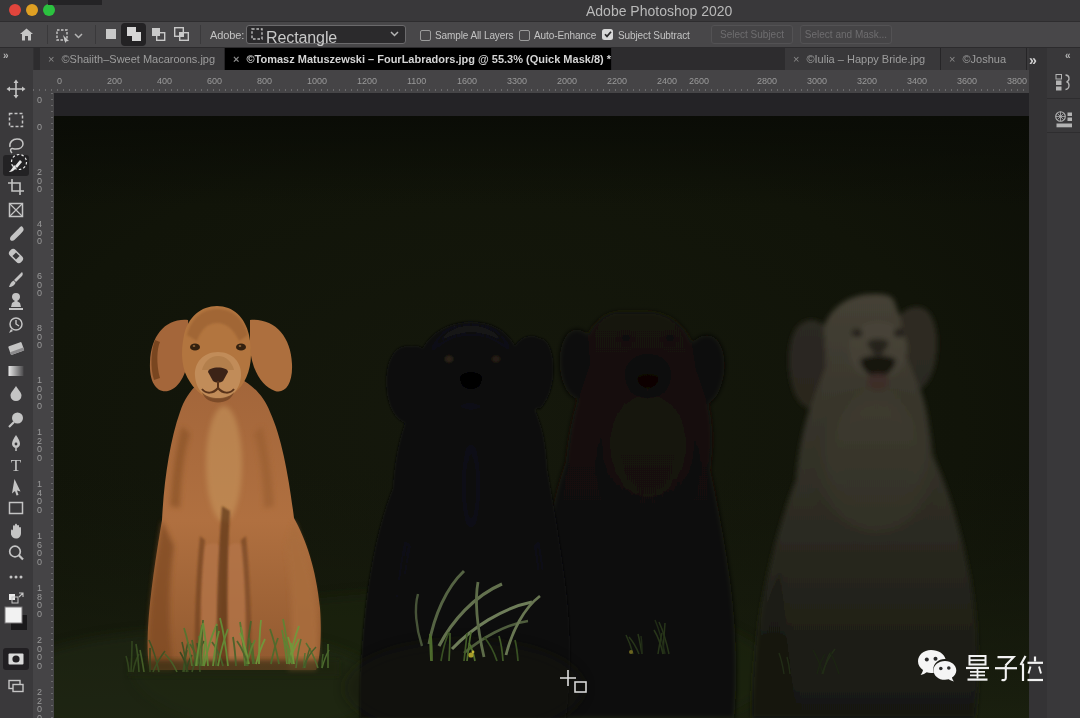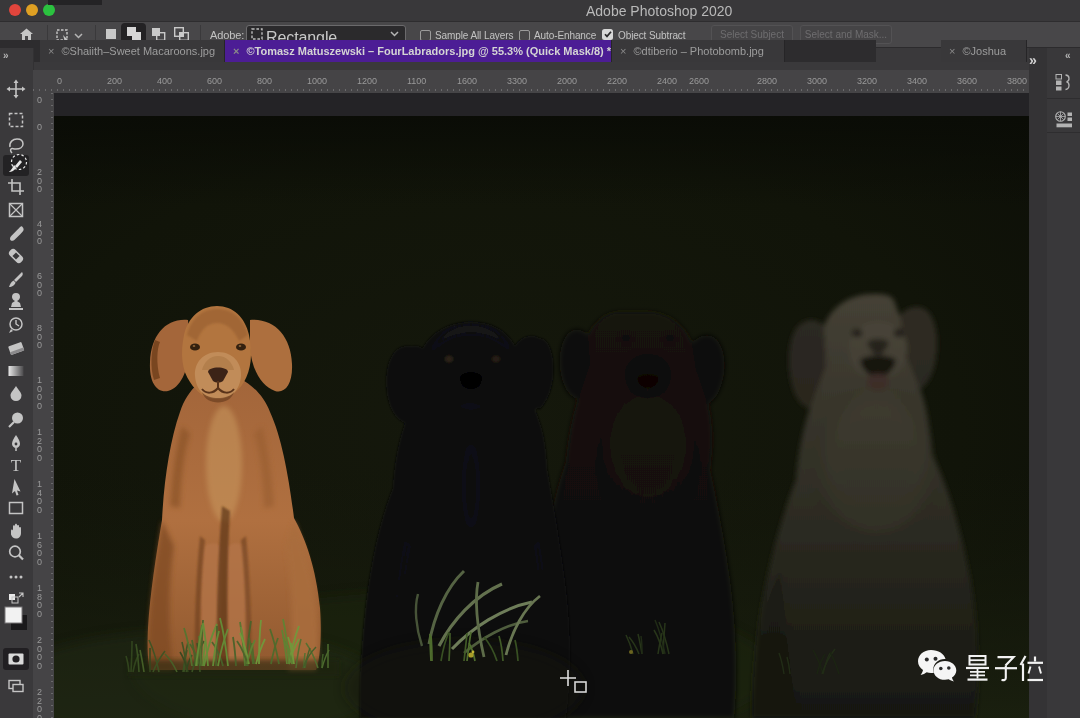--- a/index.html
+++ b/index.html
@@ -10,24 +10,24 @@
   #titlebar{left:0;top:0;width:1080px;height:21px;background:#39383a;border-bottom:1px solid #2e2d2f;}
   .tl{position:absolute;top:3.5px;width:12px;height:12px;border-radius:50%;}
   #titletext{position:absolute;left:586px;top:3px;color:#b9b9b9;font-size:14px;}
   
   #optbar{left:0;top:22px;width:1080px;height:25px;background:#484749;border-bottom:1px solid #2c2b2d;}
   .sep{position:absolute;top:3px;width:1px;height:19px;background:#3a393b;}
   .optlbl{position:absolute;color:#c3c3c3;font-size:10px;top:8px;letter-spacing:-0.1px;}
   .cbx{position:absolute;top:8px;width:9px;height:9px;border:1px solid #9b9b9b;border-radius:2px;background:transparent;}
   .btn{position:absolute;top:3px;height:17px;border:1px solid #535254;border-radius:3px;color:#6e6d6f;font-size:10px;text-align:center;line-height:17px;background:#454446;}
   
-  #tabbar{left:0;top:40px;width:876px;height:22px;background:#2d2c2e;}
+  #tabbar{left:0;top:48px;width:876px;height:22px;background:#2d2c2e;}
   .tab{position:absolute;top:0;height:22px;background:#39383a;color:#9d9d9d;font-size:11px;line-height:22px;white-space:nowrap;overflow:hidden;border-right:1px solid #262527;}
   .tab .x{color:#8a8a8a;margin:0 7px 0 8px;font-size:11px;}
-  .tab.active{background:#4c1d95;color:#d4d4d4;font-weight:bold;}
+  .tab.active{background:#000000;color:#d4d4d4;font-weight:bold;}
   
   #tools{left:0;top:48px;width:33px;height:670px;background:#3a393b;border-right:1px solid #323133;}
   
   #rulh{left:33px;top:70px;width:996px;height:23px;background:#454446;border-bottom:1px solid #39383a;}
   #rulv{left:33px;top:93px;width:21px;height:625px;background:#454446;border-right:1px solid #39383a;}
   .rn{position:absolute;color:#9a9a9a;font-size:9px;}
   .rnv{position:absolute;color:#9a9a9a;font-size:9px;width:21px;text-align:left;padding-left:4px;line-height:8.6px;}
   
   #paste{left:54px;top:93px;width:975px;height:625px;background:#242326;}
   #photo{left:54px;top:116px;width:975px;height:602px;}
@@ -93,29 +93,29 @@
     </svg>
 
     <div class="cbx" style="left:420px"></div>
     <div class="optlbl" style="left:435px">Sample All Layers</div>
     <div class="cbx" style="left:519px"></div>
     <div class="optlbl" style="left:534px">Auto-Enhance</div>
     <div class="abs" style="left:602px;top:7px;width:11px;height:11px;background:#d8d8d8;border-radius:2.5px;"></div>
     <svg class="abs" style="left:604px;top:9px" width="8" height="7" viewBox="0 0 8 7">
       <path d="M1 3.2 L3 5.4 L7 0.8" fill="none" stroke="#2a292b" stroke-width="1.7"></path>
     </svg>
-    <div class="optlbl" style="left:618px">Object Subtract</div>
+    <div class="optlbl" style="left:618px">Subject Subtract</div>
 
     <div class="btn" style="left:711px;width:80px;">Select Subject</div>
     <div class="btn" style="left:800px;width:90px;">Select and Mask...</div>
   </div>
   <div class="abs" id="tabbar">
     <div class="tab" style="left:40px;width:184px;"><span class="x">×</span>©Shaiith–Sweet Macaroons.jpg</div>
     <div class="tab active" style="left:225px;width:386px;"><span class="x">×</span>©Tomasz Matuszewski – FourLabradors.jpg @ 55.3% (Quick Mask/8) *</div>
-    <div class="tab" style="left:612px;width:172px;"><span class="x">×</span>©dtiberio – Photobomb.jpg</div>
+    <div class="tab" style="left:785px;width:155px;"><span class="x">×</span>©Iulia – Happy Bride.jpg</div>
     <div class="tab" style="left:941px;width:85px;"><span class="x">×</span>©Joshua</div>
   </div>
   <div class="abs" id="tools">
   <div class="abs" style="left:3px;top:2px;color:#b5b5b5;font-size:10px;font-weight:bold;">»</div>
   <svg class="abs" style="left:0;top:0" width="33" height="670" viewBox="0 0 33 670">
 <g transform="translate(16,41)">
         <path d="M0 -7 L0 7 M-7 0 L7 0" stroke="#c4c4c4" stroke-width="1.6" fill="none"></path>
         <path d="M0 -9.5 L-2.5 -6 L2.5 -6 Z M0 9.5 L-2.5 6 L2.5 6 Z M-9.5 0 L-6 -2.5 L-6 2.5 Z M9.5 0 L6 -2.5 L6 2.5 Z" fill="#c4c4c4"></path>
       </g>
 <g transform="translate(16,72)">

